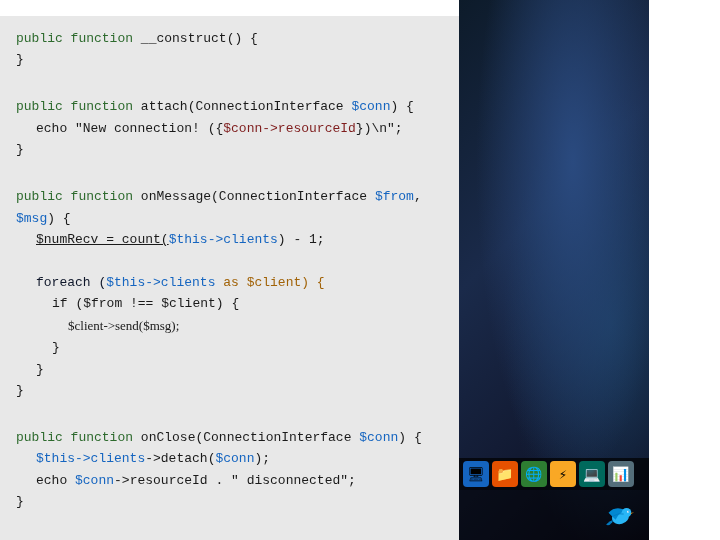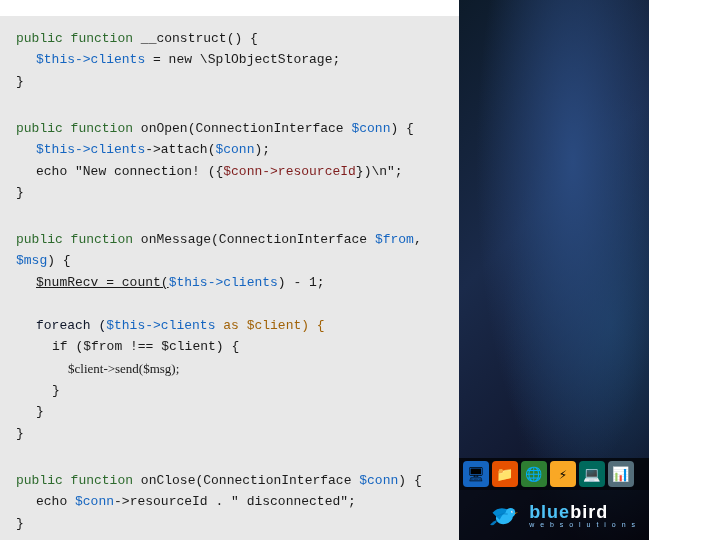--- a/index.html
+++ b/index.html
@@ -126,45 +126,44 @@
       line-height: 1.65;
     }
   </style>
 </head>
 <body>
 
 <div id="code-panel">
   <div id="code-content">
       <div class="code-block">
         <div class="code-line" style="padding-left: 0px;"><span style="color: rgb(45, 106, 45);">public function </span><span style="color: rgb(26, 26, 26);">__construct() {</span></div>
-        <div class="code-line" style="padding-left: 20px;"><span style="color: rgb(21, 101, 192);">$this-&gt;clients</span><span style="color: rgb(26, 26, 26);"> = new \SplObjectStorage;</span></div>
         <div class="code-line" style="padding-left: 0px;"><span style="color: rgb(26, 26, 26);">}</span></div>
       </div>
       <div class="code-line">&nbsp;</div>
       <div class="code-block">
-        <div class="code-line" style="padding-left: 0px;"><span style="color: rgb(45, 106, 45);">public function </span><span style="color: rgb(26, 26, 26);">onOpen(ConnectionInterface </span><span style="color: rgb(21, 101, 192);">$conn</span><span style="color: rgb(26, 26, 26);">) {</span></div>
-        <div class="code-line" style="padding-left: 20px;"><span style="color: rgb(21, 101, 192);">$this-&gt;clients</span><span style="color: rgb(26, 26, 26);">-&gt;attach(</span><span style="color: rgb(21, 101, 192);">$conn</span><span style="color: rgb(26, 26, 26);">);</span></div>
+        <div class="code-line" style="padding-left: 0px;"><span style="color: rgb(45, 106, 45);">public function </span><span style="color: rgb(26, 26, 26);">attach(ConnectionInterface </span><span style="color: rgb(21, 101, 192);">$conn</span><span style="color: rgb(26, 26, 26);">) {</span></div>
         <div class="code-line" style="padding-left: 20px;"><span style="color: rgb(26, 26, 26);">echo "New connection! ({</span><span style="color: #7f1d1d;">$conn-&gt;resourceId</span><span style="color: rgb(26, 26, 26);">})\n";</span></div>
         <div class="code-line" style="padding-left: 0px;"><span style="color: rgb(26, 26, 26);">}</span></div>
       </div>
       <div class="code-line">&nbsp;</div>
       <div class="code-block">
         <div class="code-line" style="padding-left: 0px;"><span style="color: rgb(45, 106, 45);">public function </span><span style="color: rgb(26, 26, 26); text-align: right;">onMessage(ConnectionInterface </span><span style="color: rgb(21, 101, 192);">$from</span><span style="color: rgb(26, 26, 26);">, </span><span style="color: rgb(21, 101, 192);">$msg</span><span style="color: rgb(26, 26, 26);">) {</span></div>
         <div class="code-line" style="padding-left: 20px;"><span style="color: rgb(26, 26, 26); text-decoration: underline;">$numRecv = count(</span><span style="color: rgb(21, 101, 192);">$this-&gt;clients</span><span style="color: rgb(26, 26, 26);">) - 1;</span></div>
         <div class="code-line" style="padding-left: 20px;">&nbsp;</div>
         <div class="code-line" style="padding-left: 20px;"><span style="color: #0f172a;">foreach (</span><span style="color: rgb(21, 101, 192);">$this-&gt;clients</span><span style="color: #a16207;"> as $client) {</span></div>
         <div class="code-line" style="padding-left: 36px;"><span style="color: rgb(26, 26, 26);">if ($from !== $client) {</span></div>
         <div class="code-line" style="padding-left: 52px;"><span style="color: rgb(26, 26, 26); font-family: Liberation Serif, serif;">$client-&gt;send($msg);</span></div>
         <div class="code-line" style="padding-left: 36px;"><span style="color: rgb(26, 26, 26);">}</span></div>
         <div class="code-line" style="padding-left: 20px;"><span style="color: rgb(26, 26, 26);">}</span></div>
         <div class="code-line" style="padding-left: 0px;"><span style="color: rgb(26, 26, 26);">}</span></div>
       </div>
       <div class="code-line">&nbsp;</div>
       <div class="code-block">
         <div class="code-line" style="padding-left: 0px;"><span style="color: rgb(45, 106, 45);">public function </span><span style="color: rgb(26, 26, 26);">onClose(ConnectionInterface </span><span style="color: rgb(21, 101, 192);">$conn</span><span style="color: rgb(26, 26, 26);">) {</span></div>
+        <div class="code-line" style="padding-left: 20px;"><span style="color: rgb(21, 101, 192);">$this-&gt;clients</span><span style="color: rgb(26, 26, 26);">-&gt;detach(</span><span style="color: rgb(21, 101, 192);">$conn</span><span style="color: rgb(26, 26, 26);">);</span></div>
         <div class="code-line" style="padding-left: 20px;"><span style="color: rgb(26, 26, 26);">echo </span><span style="color: rgb(21, 101, 192);">$conn</span><span style="color: rgb(26, 26, 26);">-&gt;resourceId . " disconnected";</span></div>
         <div class="code-line" style="padding-left: 0px;"><span style="color: rgb(26, 26, 26);">}</span></div>
       </div>
     </div>
 </div>
 
 <div id="right-panel">
   <div id="right-panel-bg"></div>
 
   <div id="taskbar">
@@ -199,20 +198,14 @@
 
       <circle cx="58" cy="35" r="10" fill="#29b6f6"></circle>
 
       <circle cx="61" cy="33" r="2" fill="#fff"></circle>
       <circle cx="61.5" cy="33" r="1" fill="#0d47a1"></circle>
 
       <path d="M67 36 L74 34 L67 38 Z" fill="#ff8f00"></path>
 
       <path d="M30 42 Q42 35 52 38" stroke="#0277bd" stroke-width="1.5" fill="none"></path>
     </svg>
-    <div id="logo-text">
-      <div id="logo-name">
-        <span>blue</span><span style="color:#fff;">bird</span>
-      </div>
-      <div id="logo-tagline">w e b   s o l u t i o n s</div>
-    </div>
   </div>
 </div>
 
 </body></html>

